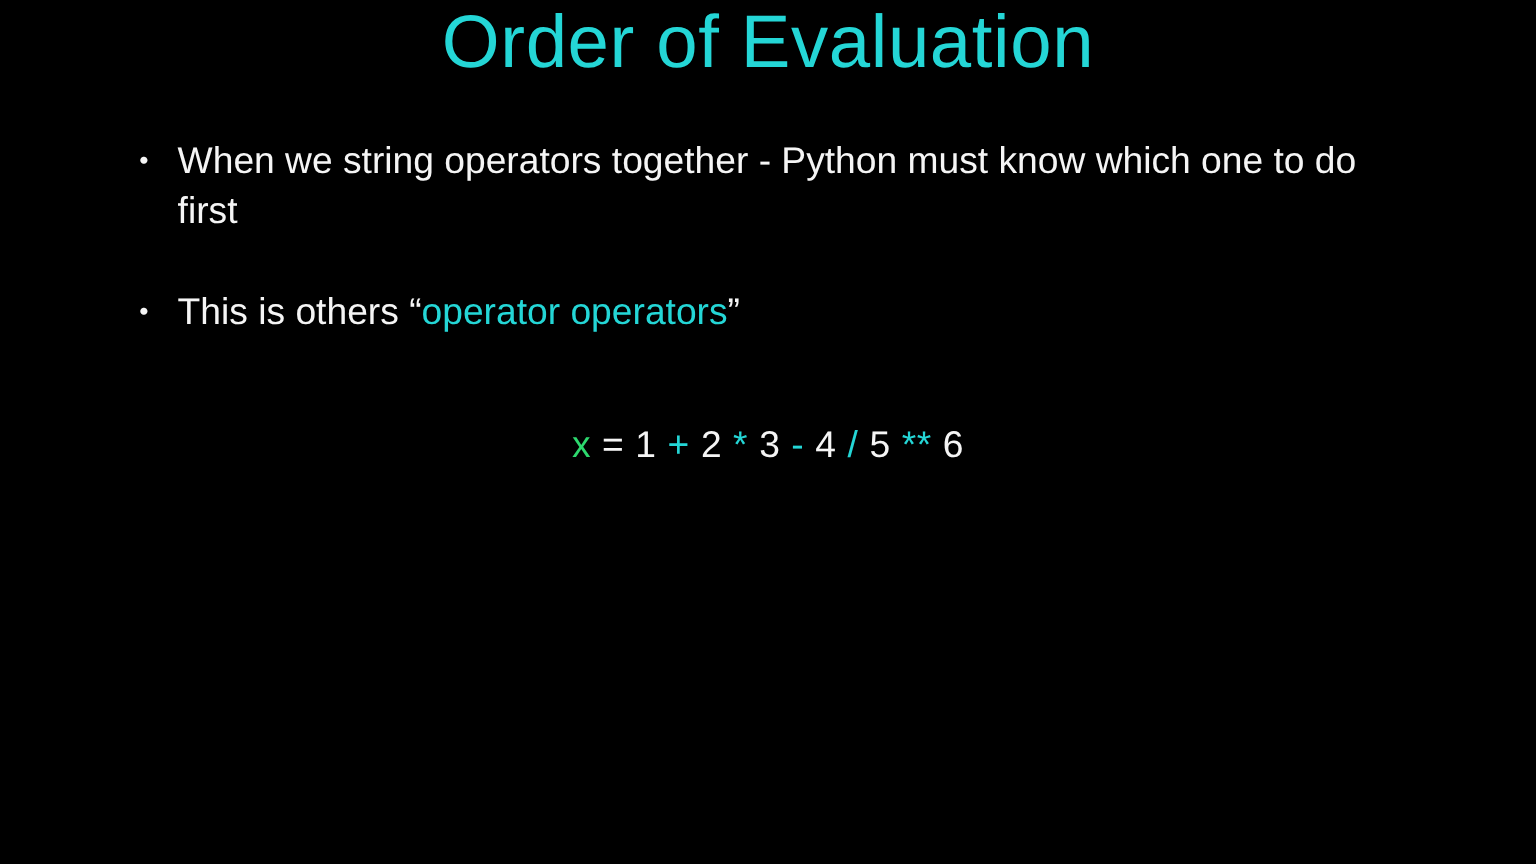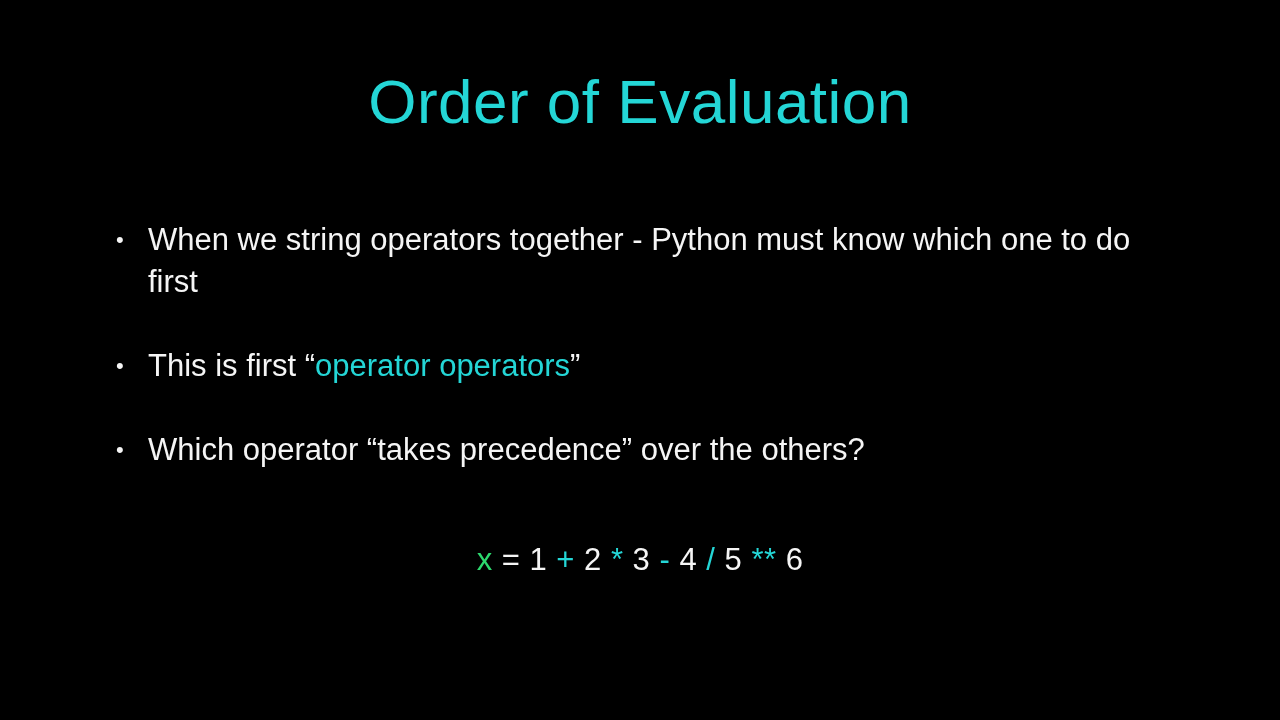--- a/index.html
+++ b/index.html
@@ -16,27 +16,26 @@
     height: 720px;
     position: relative;
     box-sizing: border-box;
   }
   .title {
     color: #24d6d6;
     font-size: 62px;
     font-weight: 400;
     text-align: center;
     margin: 0;
-    padding-top: 66px;
     letter-spacing: 0.5px;
   }
   .bullets {
     list-style: none;
     padding: 0;
-    margin: 82px 108px 0 108px;
+    margin: 42px 108px 0 108px;
   }
   .bullets li {
     color: #f5f5f5;
     font-size: 31px;
     line-height: 1.35;
     font-weight: 400;
     position: relative;
     padding-left: 40px;
     margin-bottom: 42px;
   }
@@ -68,24 +67,21 @@
 
 <div class="slide">
 
   <h1 class="title">Order of Evaluation</h1>
 
   <ul class="bullets">
     <li>
       <span>When we string operators together - Python must know which one to do first</span>
     </li>
     <li>
-      <span>This is first “</span><span class="term">operator operators</span><span>”</span>
-    </li>
-    <li>
-      <span>Which operator “takes precedence” over the others?</span>
+      <span>This is others “</span><span class="term">operator operators</span><span>”</span>
     </li>
   </ul>
 
   <div class="code-line">
     <span class="var">x</span><span> = </span><span>1</span><span class="op"> + </span><span>2</span><span class="op"> * </span><span>3</span><span class="op"> - </span><span>4</span><span class="op"> / </span><span>5</span><span class="op"> ** </span><span>6</span>
   </div>
 
 </div>
 
 </body></html>

